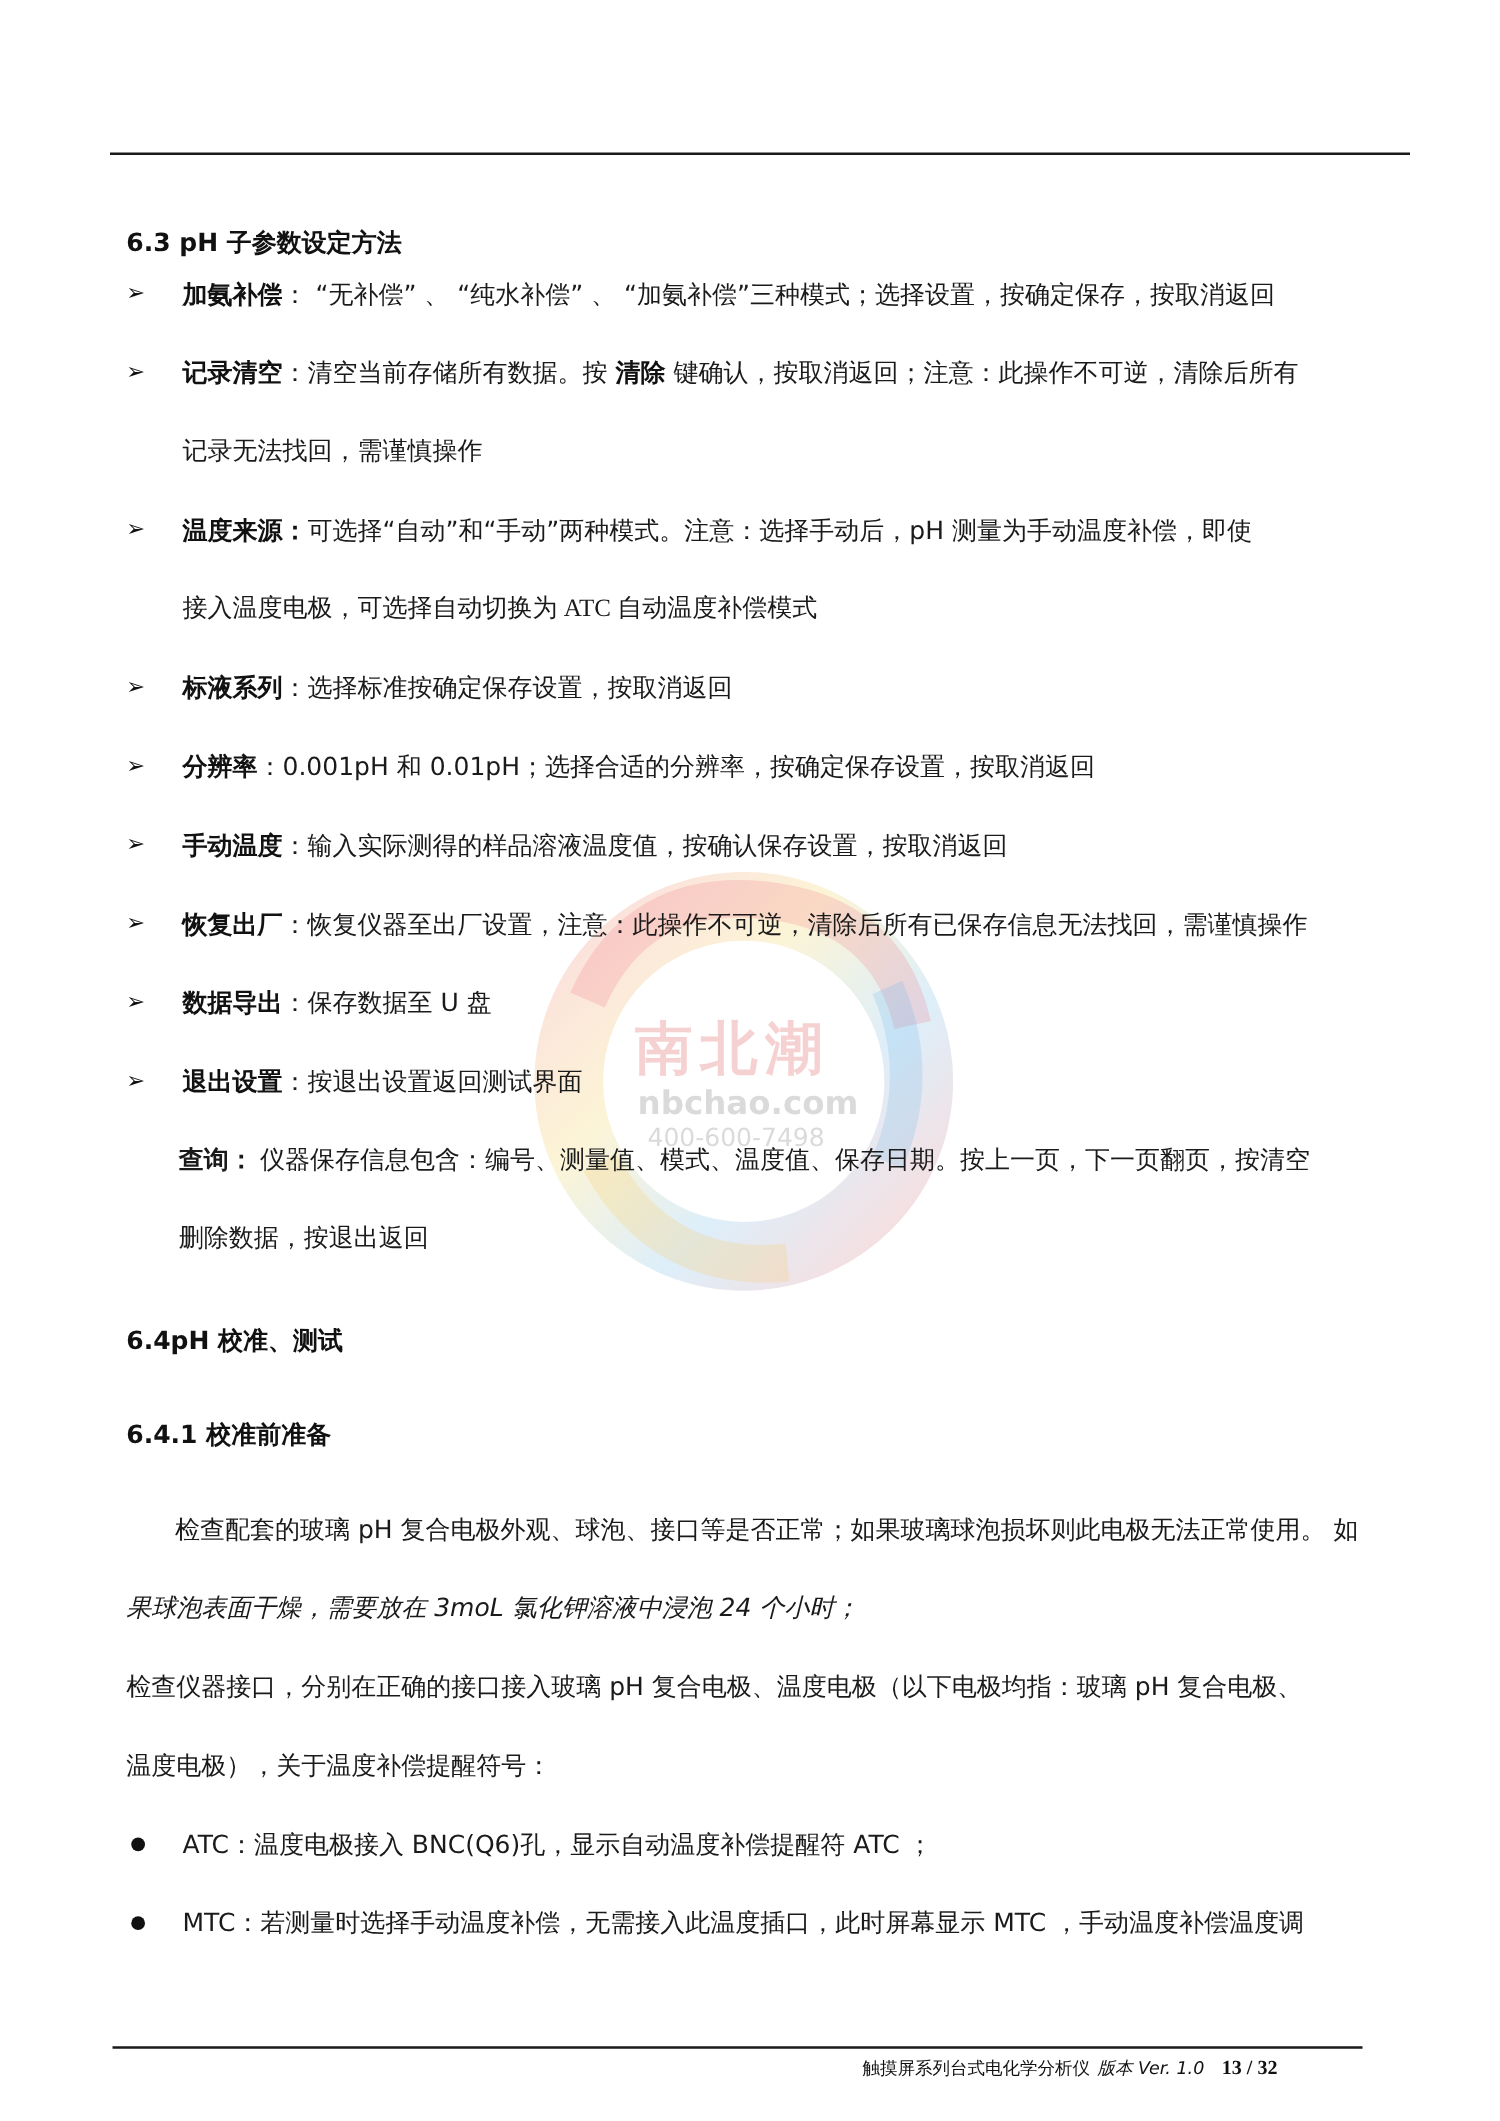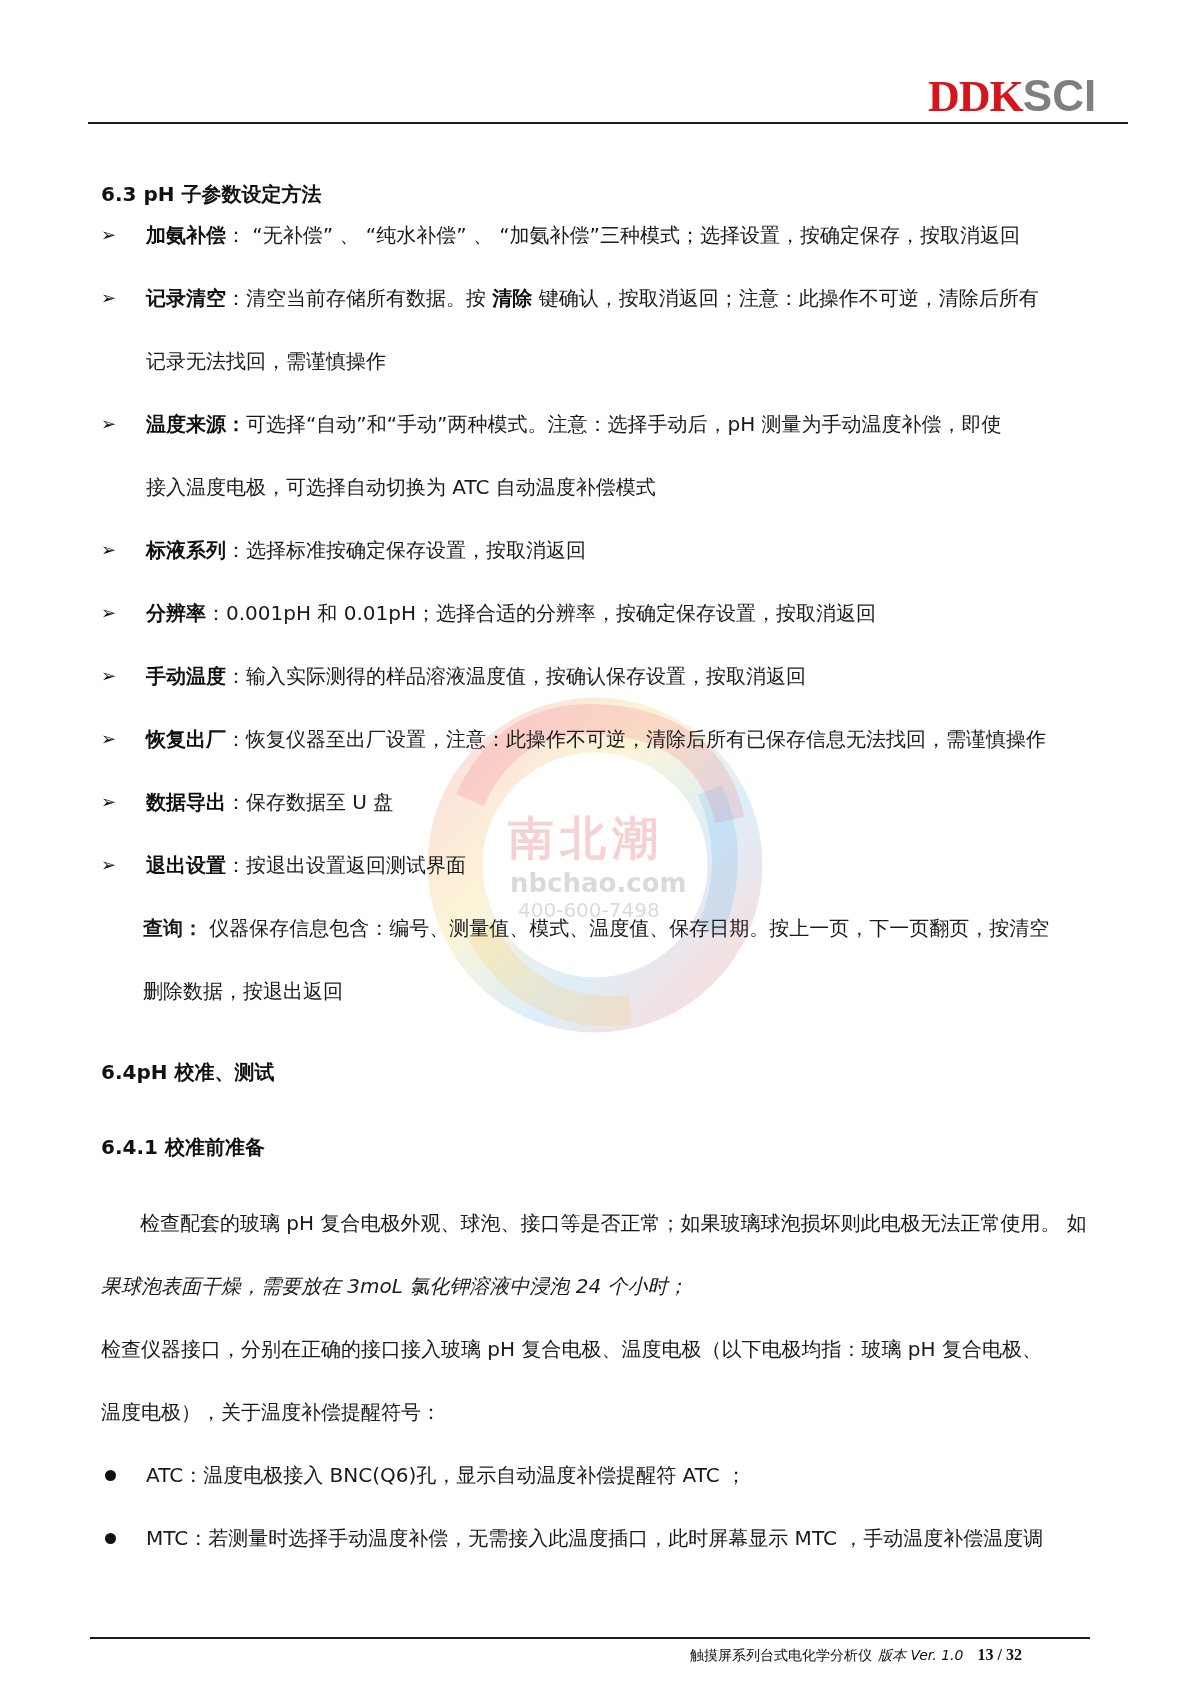--- a/index.html
+++ b/index.html
@@ -21,42 +21,39 @@
     .wm-text-phone { position: absolute; left: 108px; top: 218px; font-family: "DejaVu Sans", sans-serif; font-size: 20px; color: rgba(150,150,150,0.35); }
 
     
     .h { position: absolute; left: 101px; font-weight: bold; font-size: 20px; line-height: 28px; color: #111; }
 
     
     .bullet-row { position: absolute; left: 101px; width: 1010px; font-size: 20px; line-height: 28px; }
     .bullet-row .arrow { position: absolute; left: 0; top: 0; width: 20px; font-size: 18px; color: #111; }
     .bullet-row .content { position: absolute; left: 45px; top: 0; width: 970px; white-space: nowrap; }
     .bullet-row .content b { font-weight: bold; color: #111; }
-    .cont { position: absolute; left: 146px; font-size: 20px; line-height: 28px; white-space: nowrap; }
+    .cont { position: absolute; left: 146px; font-size: 20px; line-height: 28px; white-space: nowrap; font-family: Liberation Serif, serif; }
 
     .para { position: absolute; left: 101px; font-size: 20px; line-height: 28px; white-space: nowrap; }
 
     .dot-row { position: absolute; left: 101px; font-size: 20px; line-height: 28px; width: 1010px; }
     .dot-row .dot { position: absolute; left: 4px; top: 9px; width: 11px; height: 11px; border-radius: 50%; background: #111; }
     .dot-row .content { position: absolute; left: 45px; top: 0; white-space: nowrap; }
 
     
     .footer-rule { position: absolute; left: 90px; top: 1637px; width: 1000px; height: 1.5px; background: #1a1a1a; }
     .footer { position: absolute; left: 690px; top: 1645px; font-size: 14px; line-height: 20px; white-space: nowrap; color: #111; }
     .footer .ver { font-style: italic; margin-left: 6px; }
     .footer .pg { font-family: "Liberation Serif", serif; font-weight: bold; font-size: 16px; margin-left: 14px; }
   </style>
 </head>
 <body>
 
 <div class="page">
 
-  <div class="logo">
-    <span class="red">DDK</span><span class="gray">SCI</span>
-  </div>
   <div class="header-rule"></div>
 
   <div class="watermark">
     <svg width="370" height="370" viewBox="0 0 370 370">
       <defs>
         <linearGradient id="g1" x1="0" y1="0" x2="1" y2="1">
           <stop offset="0" stop-color="#f2a0a0" stop-opacity="0.35"></stop>
           <stop offset="0.35" stop-color="#f7e08a" stop-opacity="0.35"></stop>
           <stop offset="0.65" stop-color="#9fd0f0" stop-opacity="0.35"></stop>
           <stop offset="1" stop-color="#f29a9a" stop-opacity="0.35"></stop>

